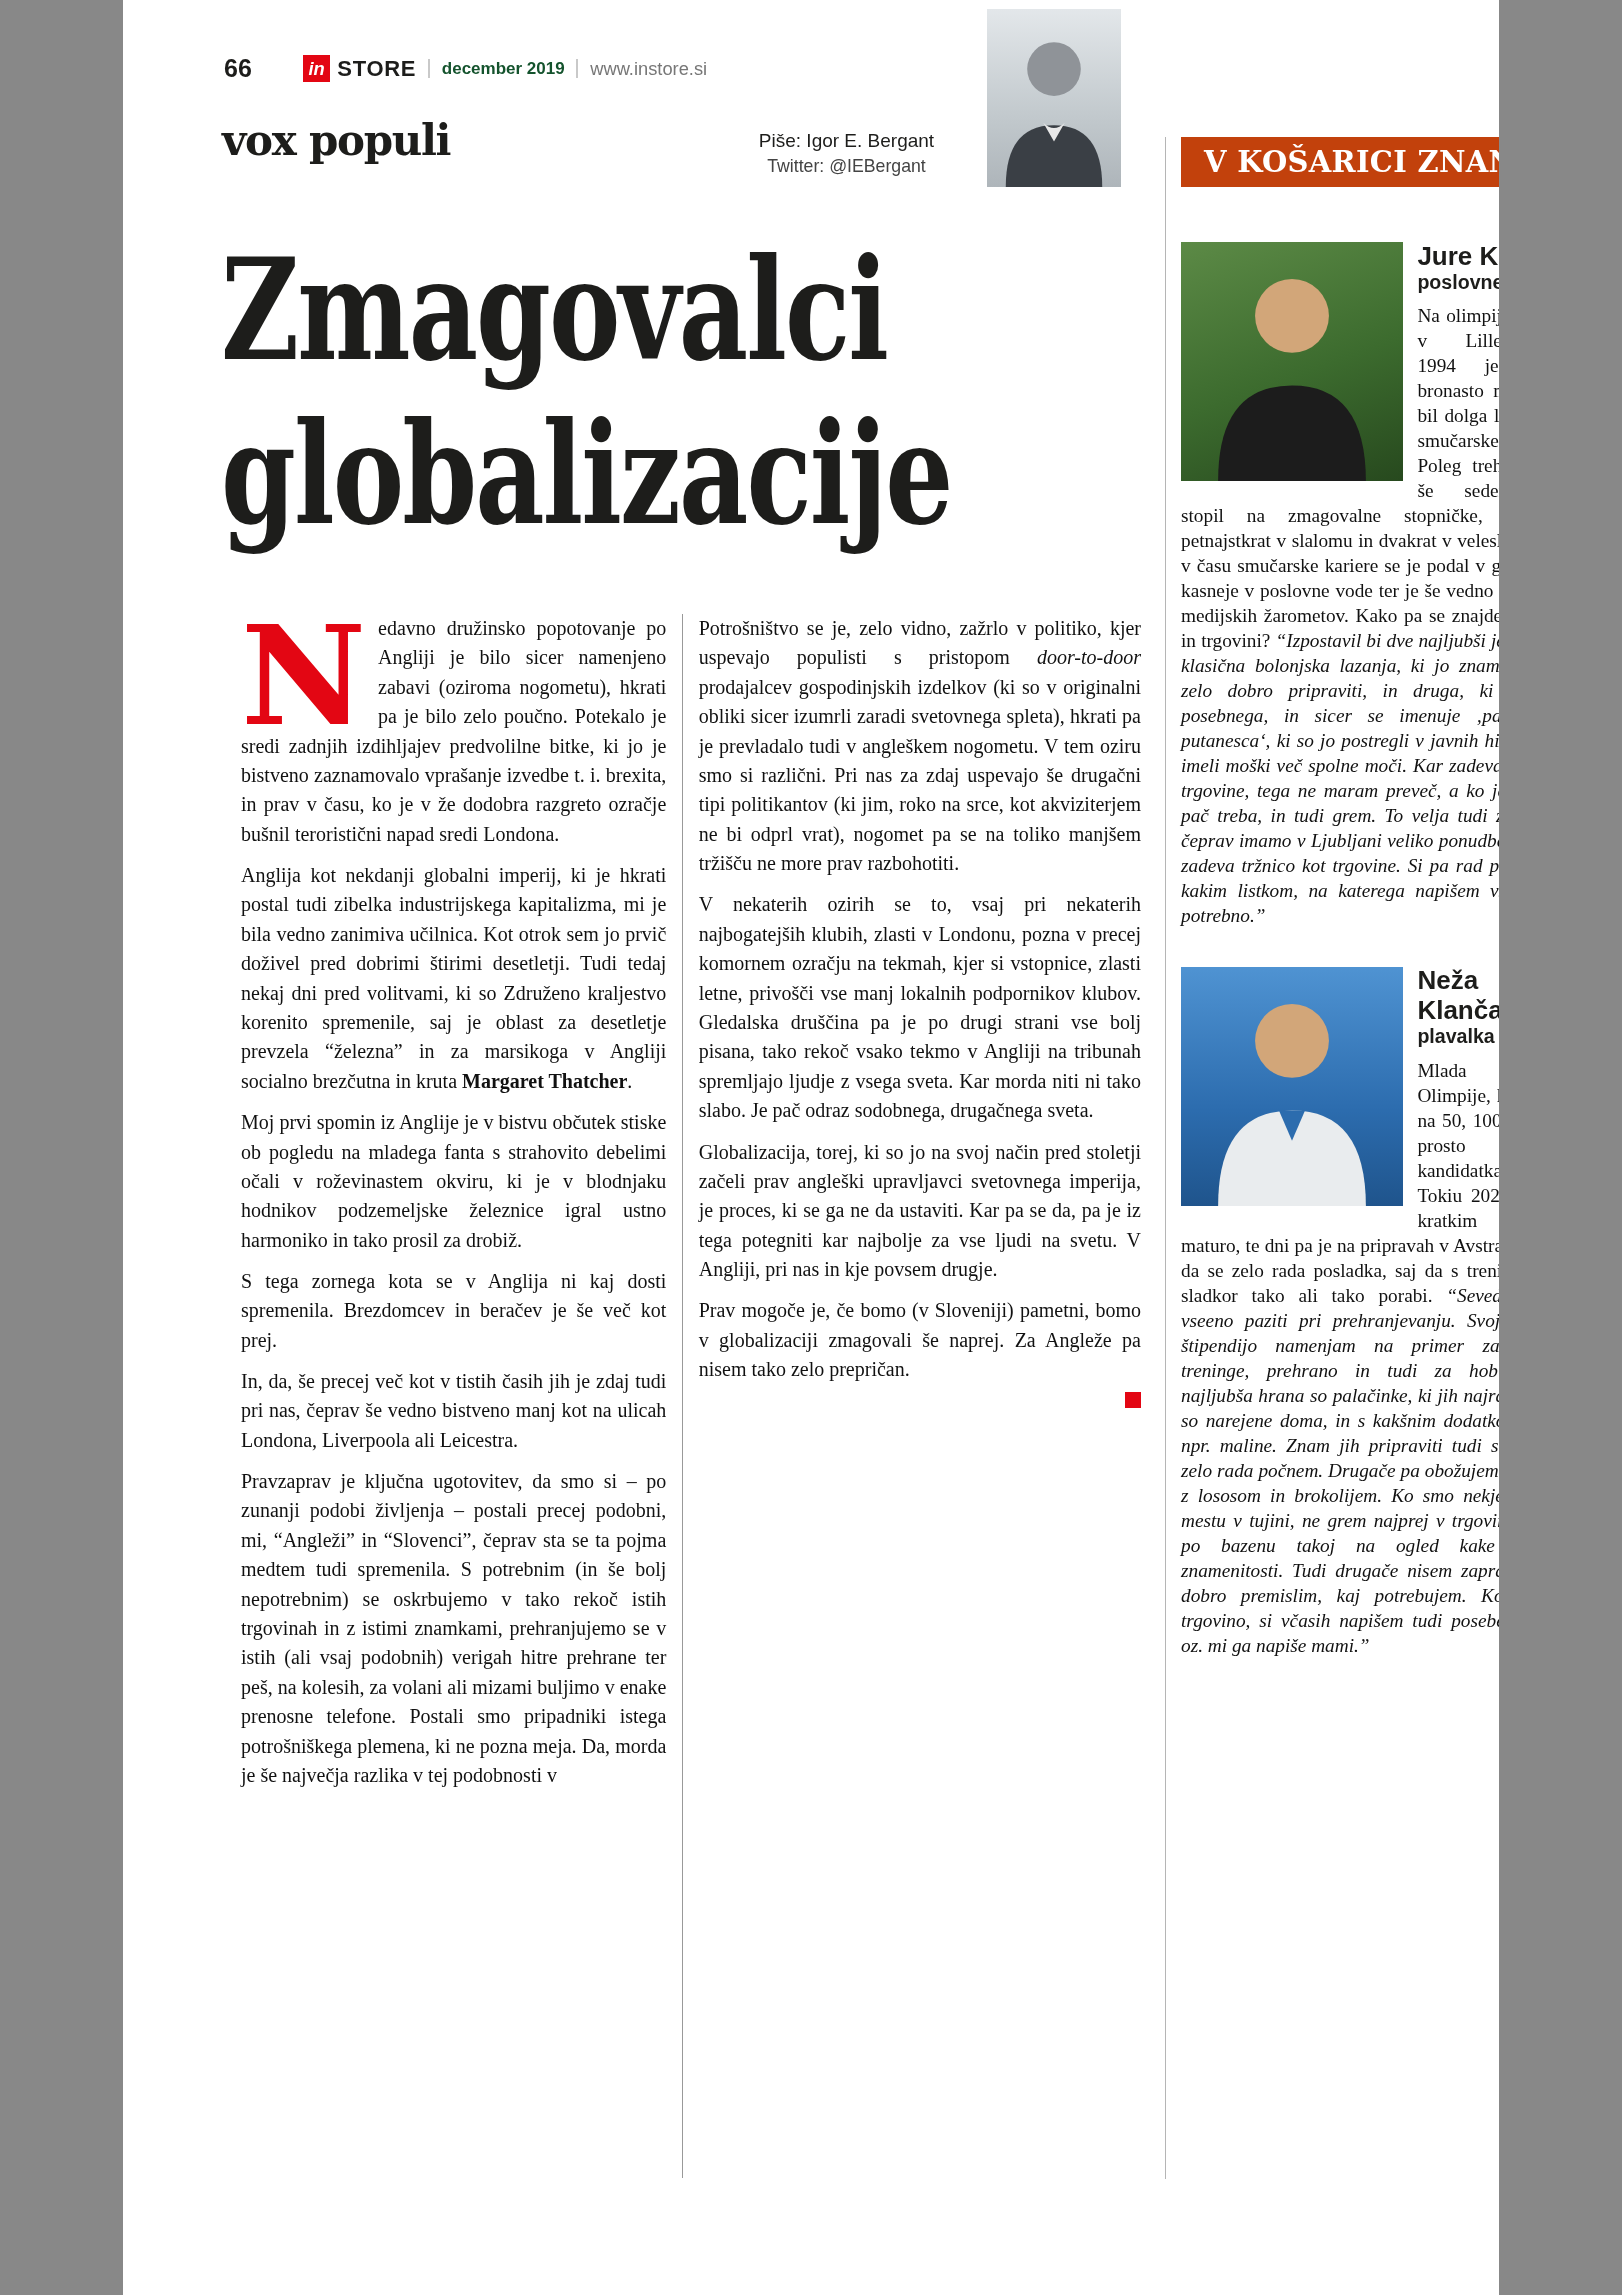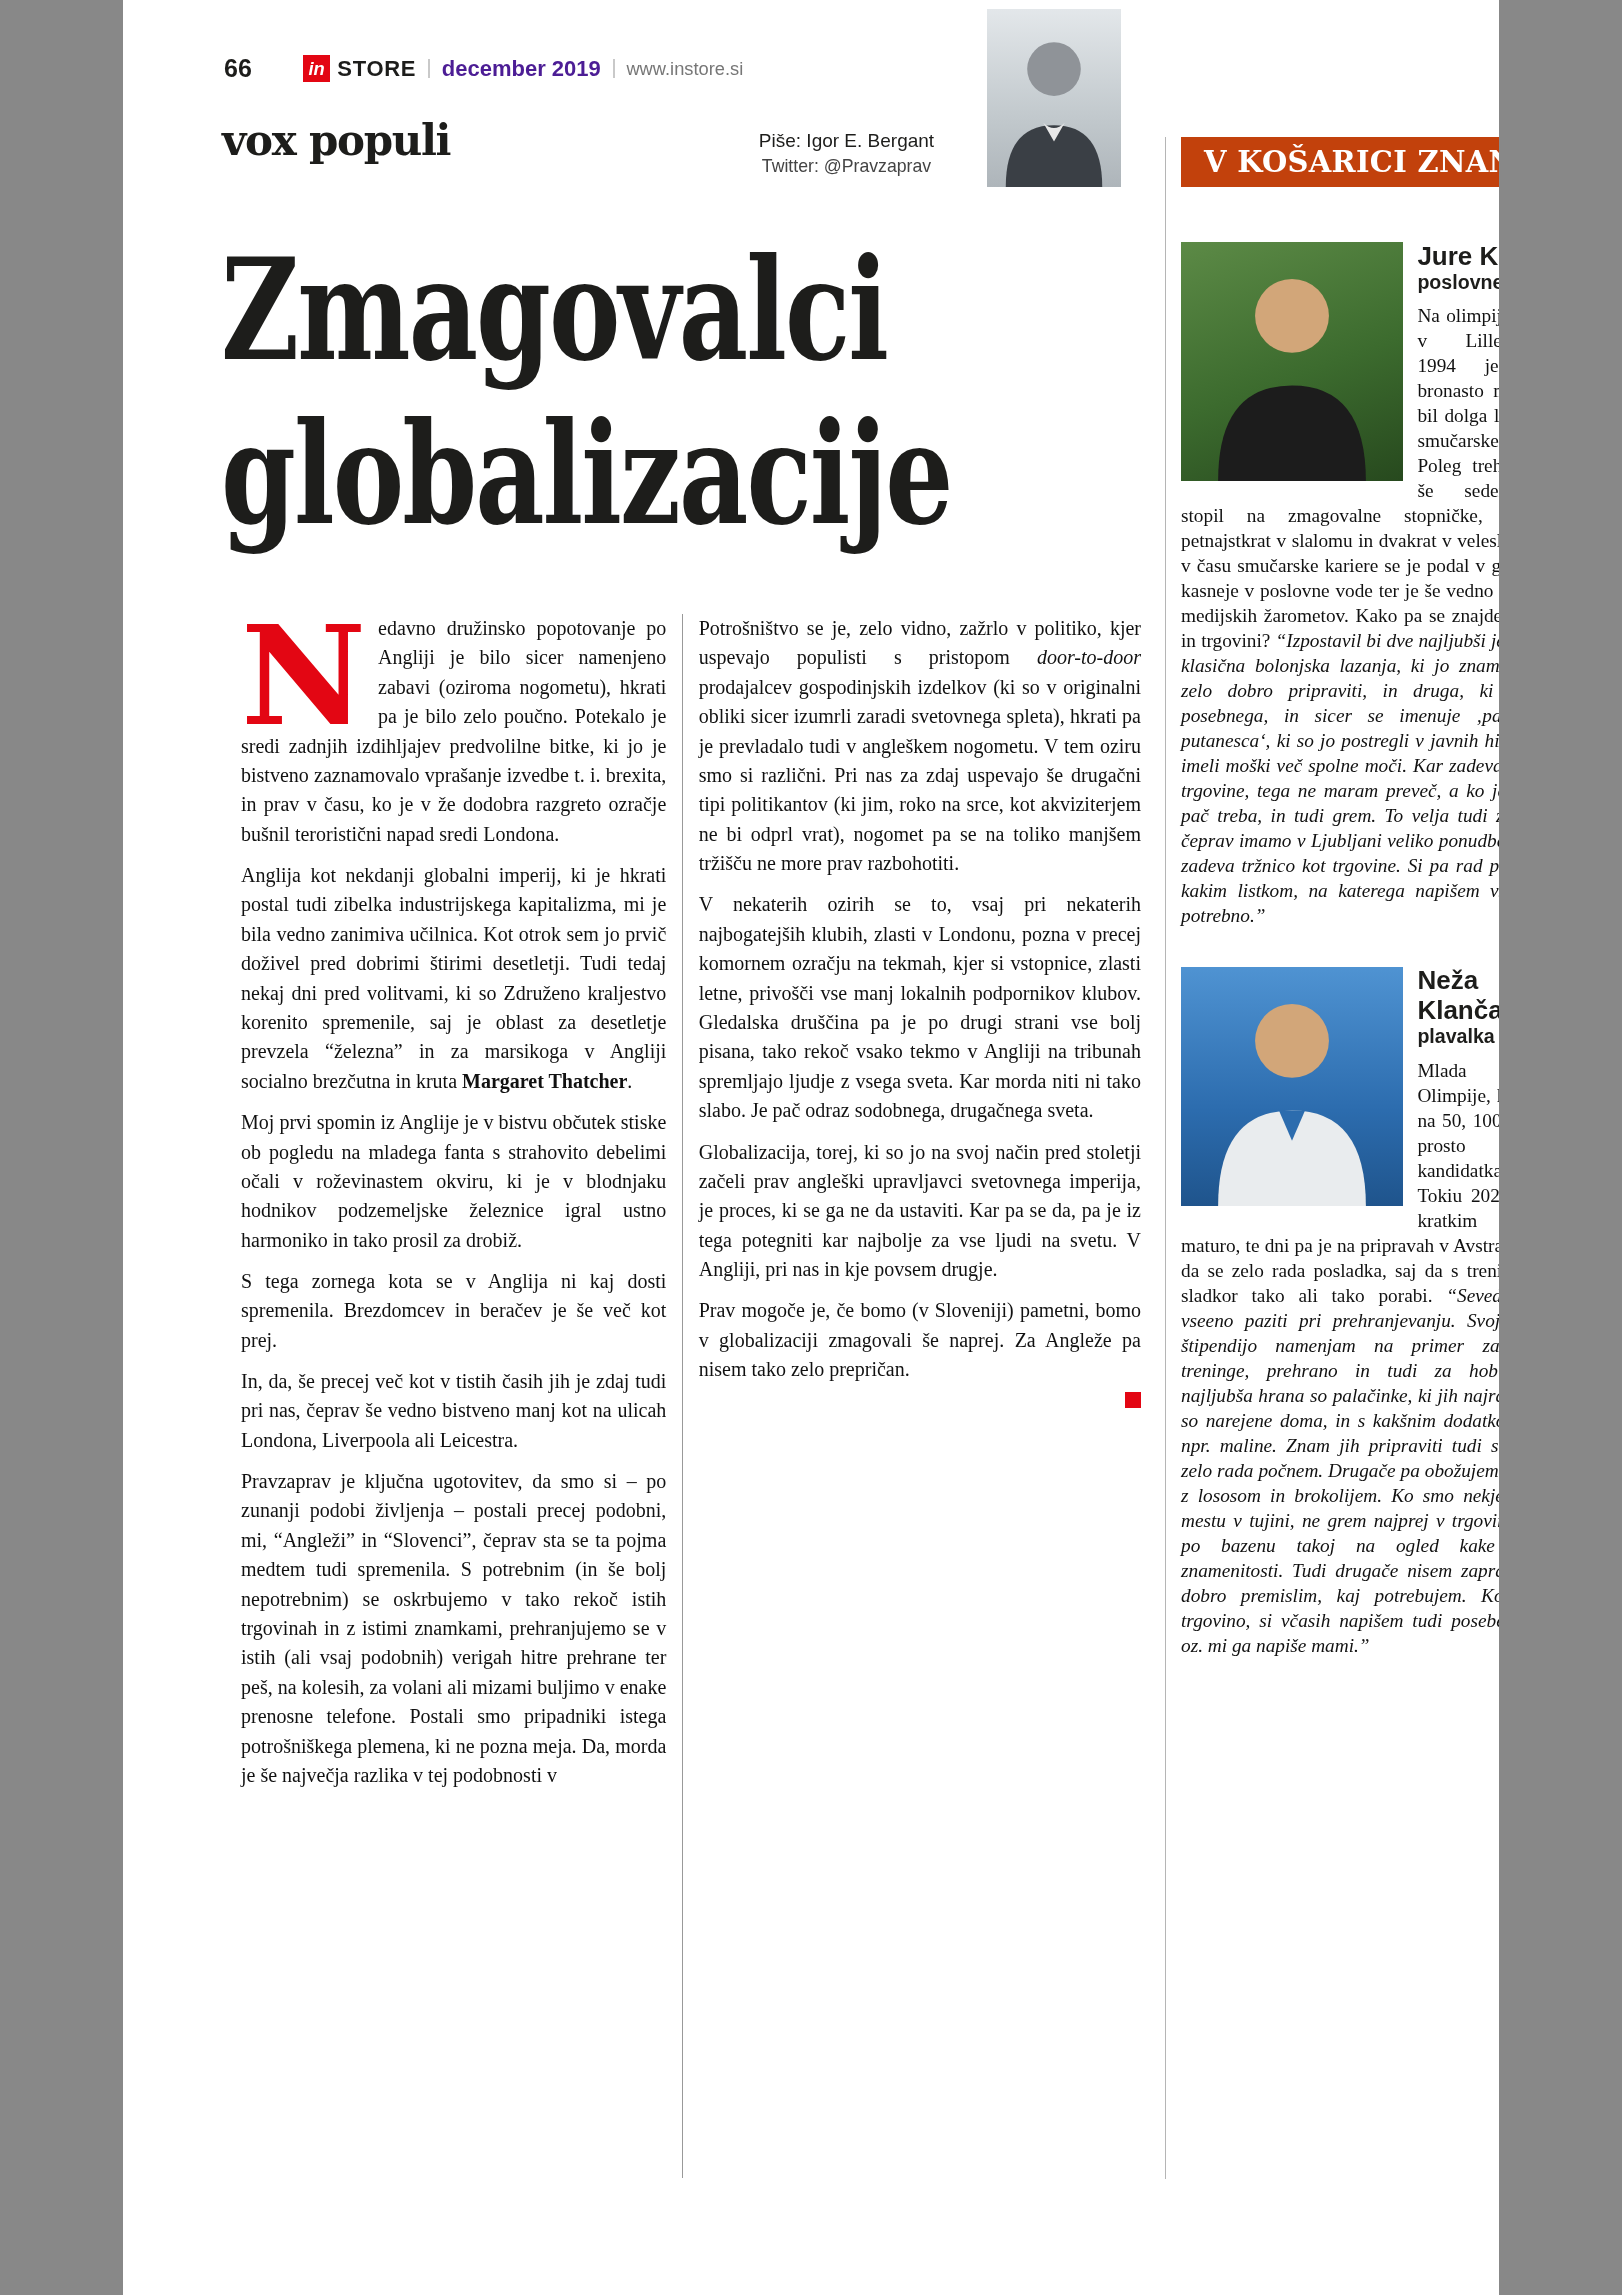--- a/index.html
+++ b/index.html
@@ -18,21 +18,21 @@
   }
   .page-number { font-size:25px; font-weight:bold; color:#1d1d1b; margin-right:51px; }
   .logo-group { display:flex; align-items:center; gap:7px; }
   .logo-in-box {
     width:27.5px; height:27.5px; background:#e30613; color:#fff;
     display:flex; align-items:center; justify-content:center;
     font-weight:bold; font-size:18.3px; font-style:italic;
   }
   .logo-store { font-size:22px; font-weight:bold; color:#1d1d1b; letter-spacing:0.7px; }
   .hdr-sep { width:2px; height:19.6px; background:#c9c9c9; margin:0 11.8px; }
-  .hdr-date { font-size:22px; font-weight:bold; color:#4c1d95; }
+  .hdr-date { font-size:17px; font-weight:bold; color:#14532d; }
   .hdr-site { font-size:18.3px; color:#777; }
 
   
   .section-title {
     position:absolute; top:116px; left:99px;
     font-family:"DejaVu Serif", serif; font-weight:bold;
     font-size:42px; color:#1d1d1b; letter-spacing:-1.3px;
   }
   .byline-block {
     position:absolute; top:130px; left:609px; width:229px;
@@ -126,21 +126,21 @@
     <span class="hdr-sep"></span>
     <span class="hdr-date">december 2019</span>
     <span class="hdr-sep"></span>
     <span class="hdr-site">www.instore.si</span>
   </div>
 
   <div class="section-title">vox populi</div>
 
   <div class="byline-block">
     <div class="byline-author">Piše: Igor E. Bergant</div>
-    <div class="byline-twitter">Twitter: @Pravzaprav</div>
+    <div class="byline-twitter">Twitter: @IEBergant</div>
   </div>
 
   <div class="author-photo">
     <svg viewBox="0 0 100 130" preserveAspectRatio="xMidYMax meet">
       <circle cx="50" cy="42" r="20" fill="#8f9398"></circle>
       <path d="M14 130 Q14 84 50 84 Q86 84 86 130 Z" fill="#3a3f45"></path>
       <path d="M42 82 L50 96 L58 82 Q50 90 42 82 Z" fill="#e8e8e8"></path>
     </svg>
   </div>
 

